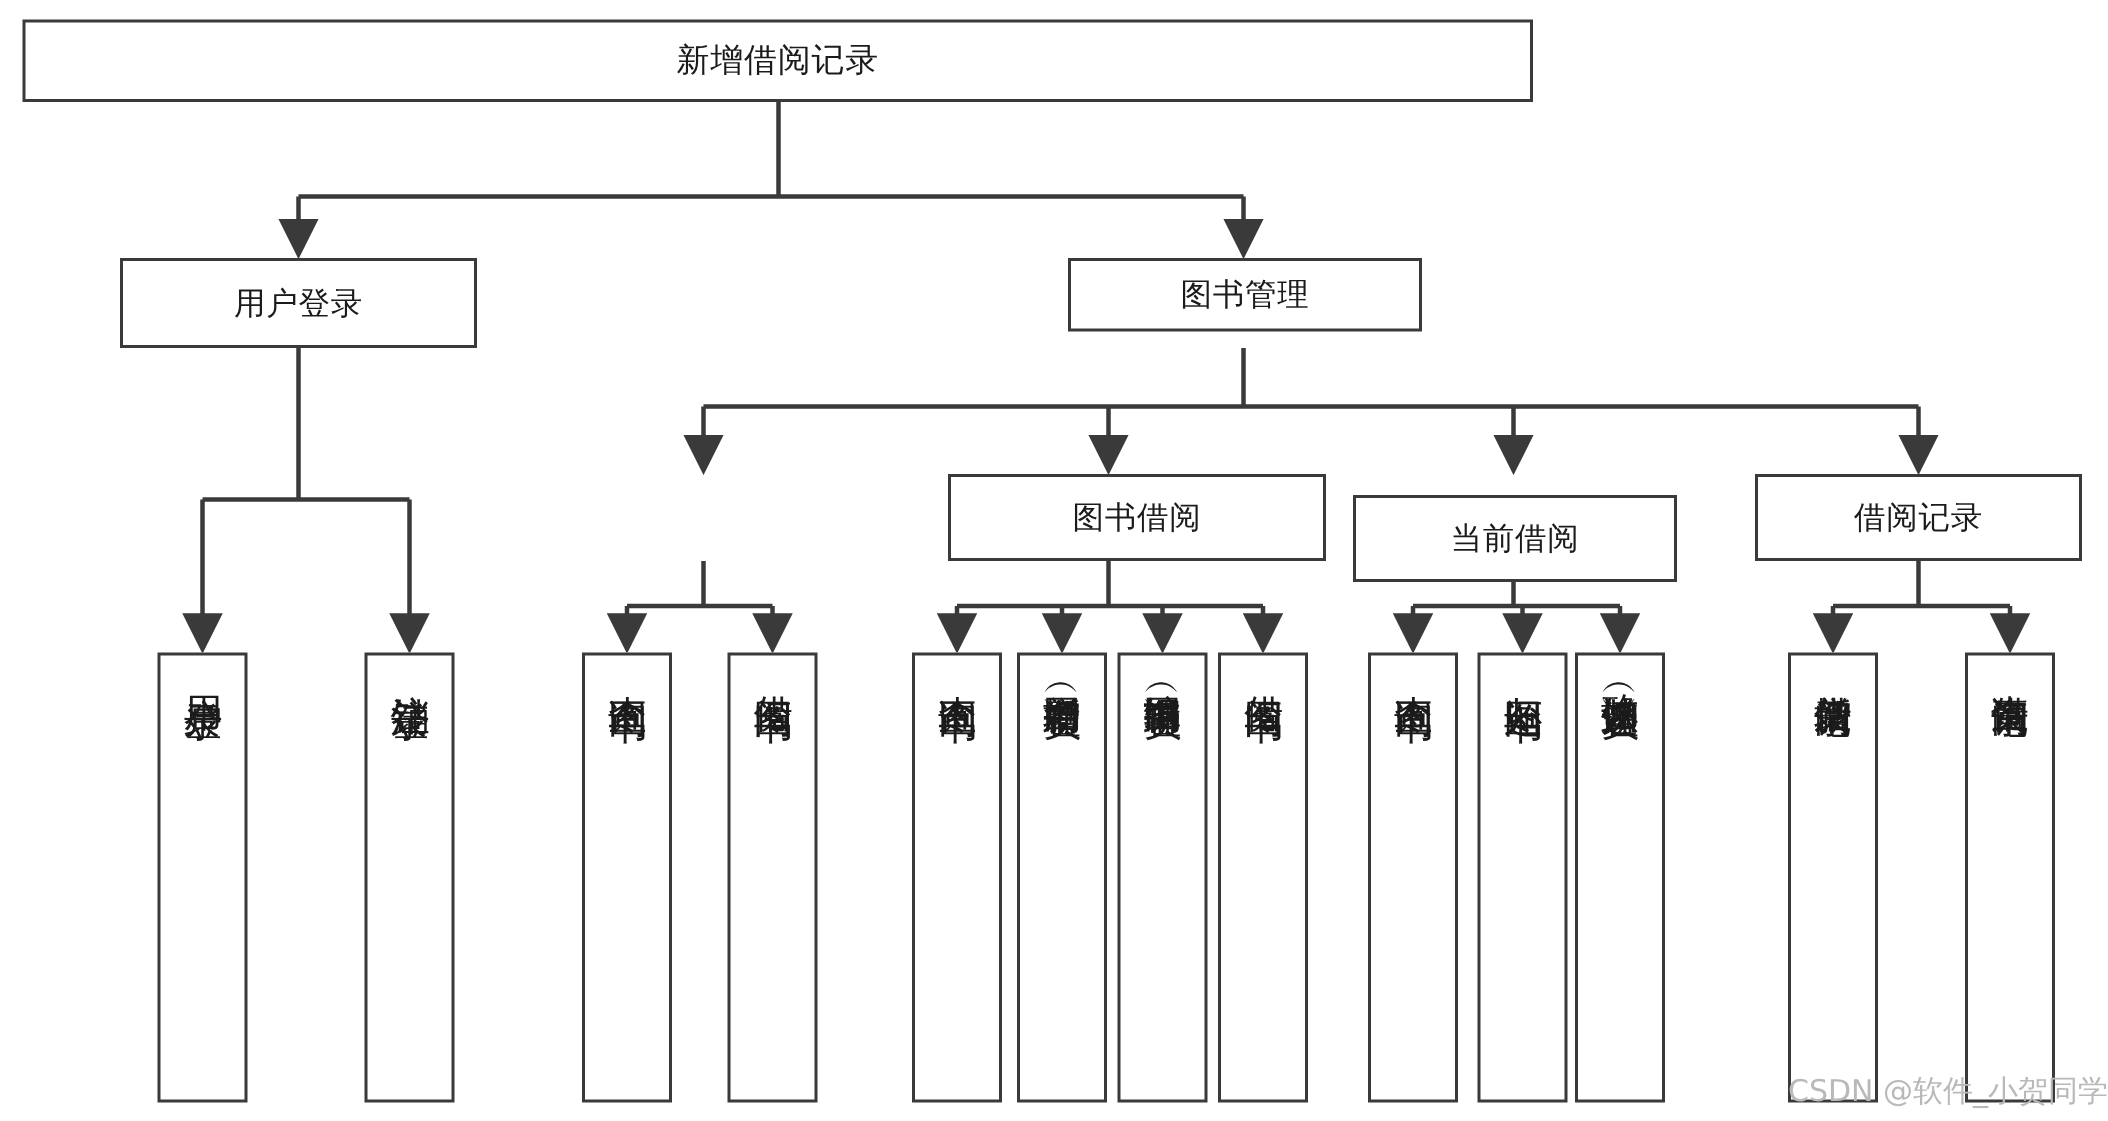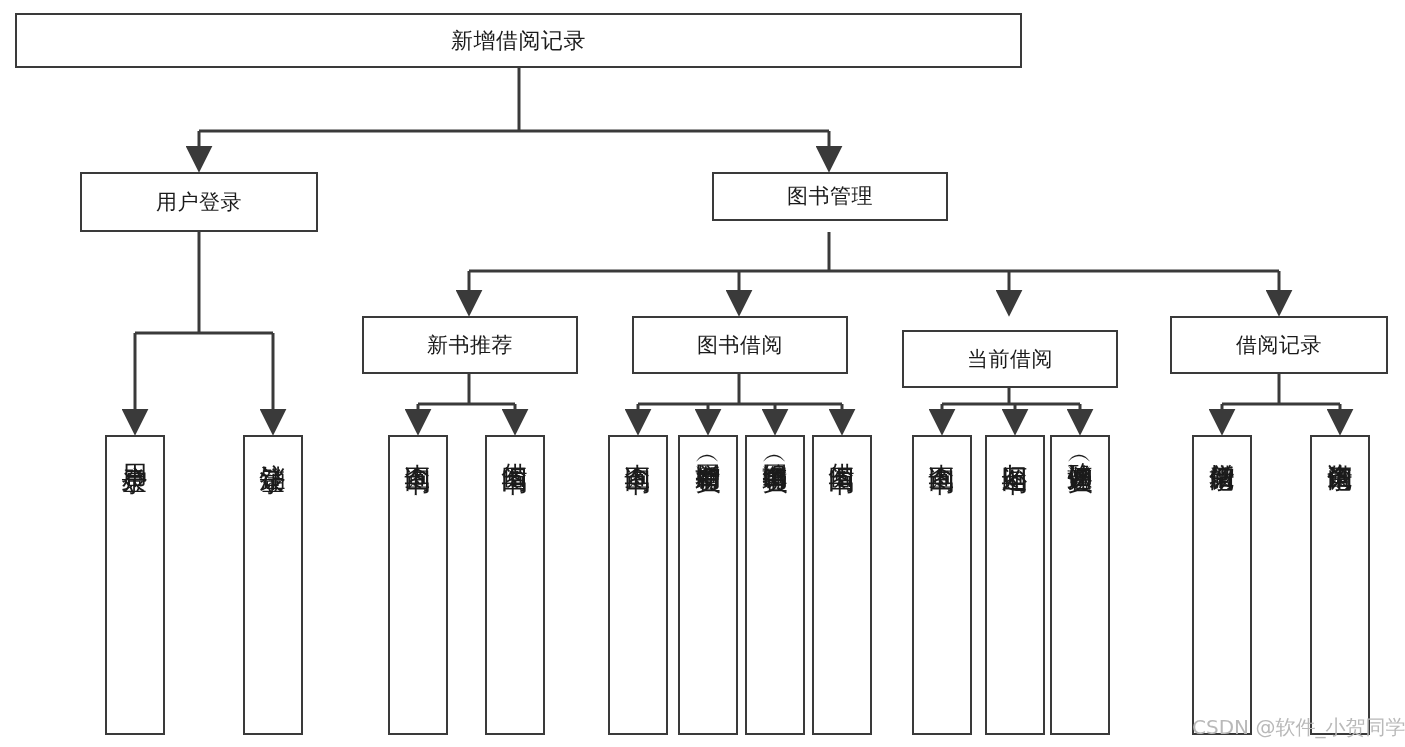--- a/index.html
+++ b/index.html
@@ -138,24 +138,21 @@
     <span class="lbl">新增借阅记录</span>
   </div>
 
   <div class="node horiz" style="left:80px; top:172px; width:238px; height:60px;">
     <span class="lbl">用户登录</span>
   </div>
   <div class="node horiz" style="left:712px; top:172px; width:236px; height:49px;">
     <span class="lbl">图书管理</span>
   </div>
 
-  <div class="node horiz" style="left:362px; top:316px; width:216px; height:58px;">
-    <span class="lbl">新书推荐</span>
-  </div>
-  <div class="node horiz" style="left:632px; top:316px; width:216px; height:58px;">
+  <div class="node horiz" style="left:632px; top:316px; width:252px; height:58px;">
     <span class="lbl">图书借阅</span>
   </div>
   <div class="node horiz" style="left:902px; top:330px; width:216px; height:58px;">
     <span class="lbl">当前借阅</span>
   </div>
   <div class="node horiz" style="left:1170px; top:316px; width:218px; height:58px;">
     <span class="lbl">借阅记录</span>
   </div>
 
   <div class="node vert" style="left:105px; top:435px; width:60px; height:300px;">

